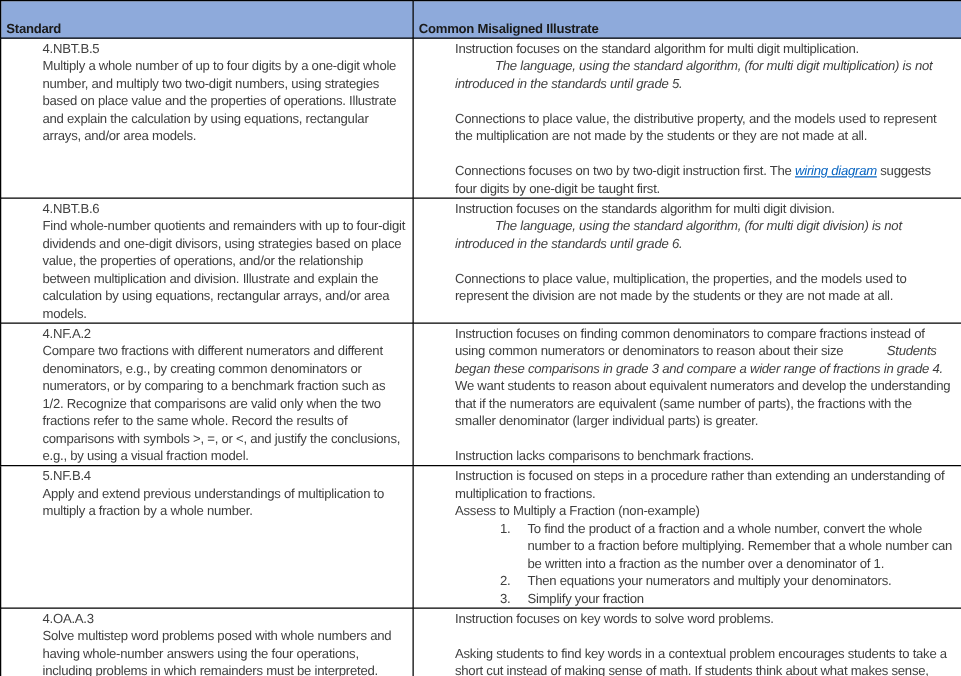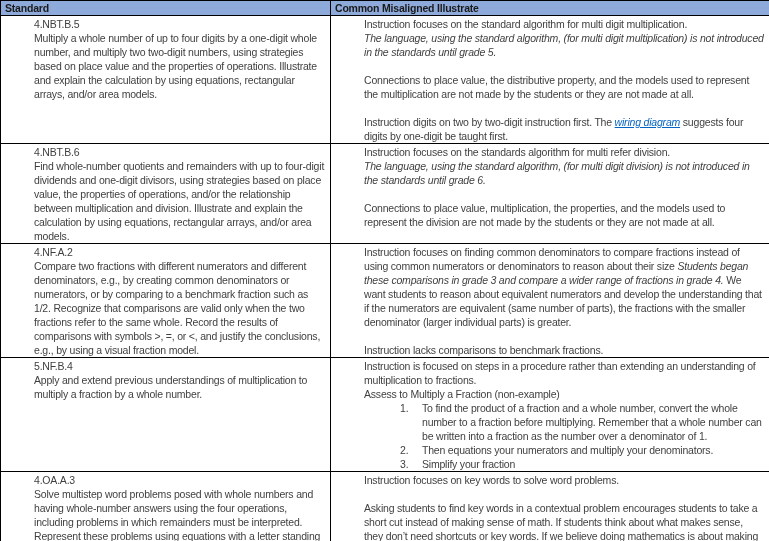--- a/index.html
+++ b/index.html
@@ -31,31 +31,31 @@
     line-height: 14px;
     letter-spacing: -0.2px;
     font-weight: 400;
   }
   th {
     background: var(--header-bg, #8eaadb);
     color: #1a1a1a;
     font-weight: 600;
     height: 14px;
     line-height: 13px;
-    padding-top: 1px;
+    padding-top: 16px;
   }
   tbody tr:nth-child(1) { height: 125px; }
   tbody tr:nth-child(2) { height: 88px; }
   tbody tr:nth-child(3) { height: 101px; }
   tbody tr:nth-child(4) { height: 110px; }
   tbody tr:nth-child(5) { height: 103px; }
   td { padding-top: 1px; padding-left: 33px; }
   .code { margin-bottom: 0; }
   .blank-line { height: 14px; }
-  .italic { font-style: italic; }
+  .italic { font-style: italic; margin-left: 32px; }
   a.link {
     color: var(--link-color, #0563c1);
     text-decoration: underline;
     cursor: pointer;
     font-style: italic;
   }
   .para { margin: 0; }
   .li {
     position: relative;
     padding-left: 58px;
@@ -85,30 +85,30 @@
           <td class="cell">
             <div class="code">4.NBT.B.5</div>
             <div>Multiply a whole number of up to four digits by a one-digit whole number, and multiply two two-digit numbers, using strategies based on place value and the properties of operations. Illustrate and explain the calculation by using equations, rectangular arrays, and/or area models.</div>
           </td>
           <td class="cell">
             <div class="para"><span>Instruction focuses on the standard algorithm for multi digit multiplication.</span></div>
             <div class="para"><span class="italic">The language, using the standard algorithm, (for multi digit multiplication) is not introduced in the standards until grade 5.</span></div>
             <div class="blank-line"></div>
             <div class="para"><span>Connections to place value, the distributive property, and the models used to represent the multiplication are not made by the students or they are not made at all.</span></div>
             <div class="blank-line"></div>
-            <div class="para"><span>Instruction digits on two by two-digit instruction first. The </span><a class="link" href="#">wiring diagram</a><span> suggests four digits by one-digit be taught first.</span></div>
+            <div class="para"><span>Connections focuses on two by two-digit instruction first. The </span><a class="link" href="#">wiring diagram</a><span> suggests four digits by one-digit be taught first.</span></div>
           </td>
         </tr>
         <tr>
           <td class="cell">
             <div class="code">4.NBT.B.6</div>
             <div>Find whole-number quotients and remainders with up to four-digit dividends and one-digit divisors, using strategies based on place value, the properties of operations, and/or the relationship between multiplication and division. Illustrate and explain the calculation by using equations, rectangular arrays, and/or area models.</div>
           </td>
           <td class="cell">
-            <div class="para"><span>Instruction focuses on the standards algorithm for multi refer division.</span></div>
+            <div class="para"><span>Instruction focuses on the standards algorithm for multi digit division.</span></div>
             <div class="para"><span class="italic">The language, using the standard algorithm, (for multi digit division) is not introduced in the standards until grade 6.</span></div>
             <div class="blank-line"></div>
             <div class="para"><span>Connections to place value, multiplication, the properties, and the models used to represent the division are not made by the students or they are not made at all.</span></div>
           </td>
         </tr>
         <tr>
           <td class="cell">
             <div class="code">4.NF.A.2</div>
             <div>Compare two fractions with different numerators and different denominators, e.g., by creating common denominators or numerators, or by comparing to a benchmark fraction such as 1/2. Recognize that comparisons are valid only when the two fractions refer to the same whole. Record the results of comparisons with symbols &gt;, =, or &lt;, and justify the conclusions, e.g., by using a visual fraction model.</div>
           </td>

